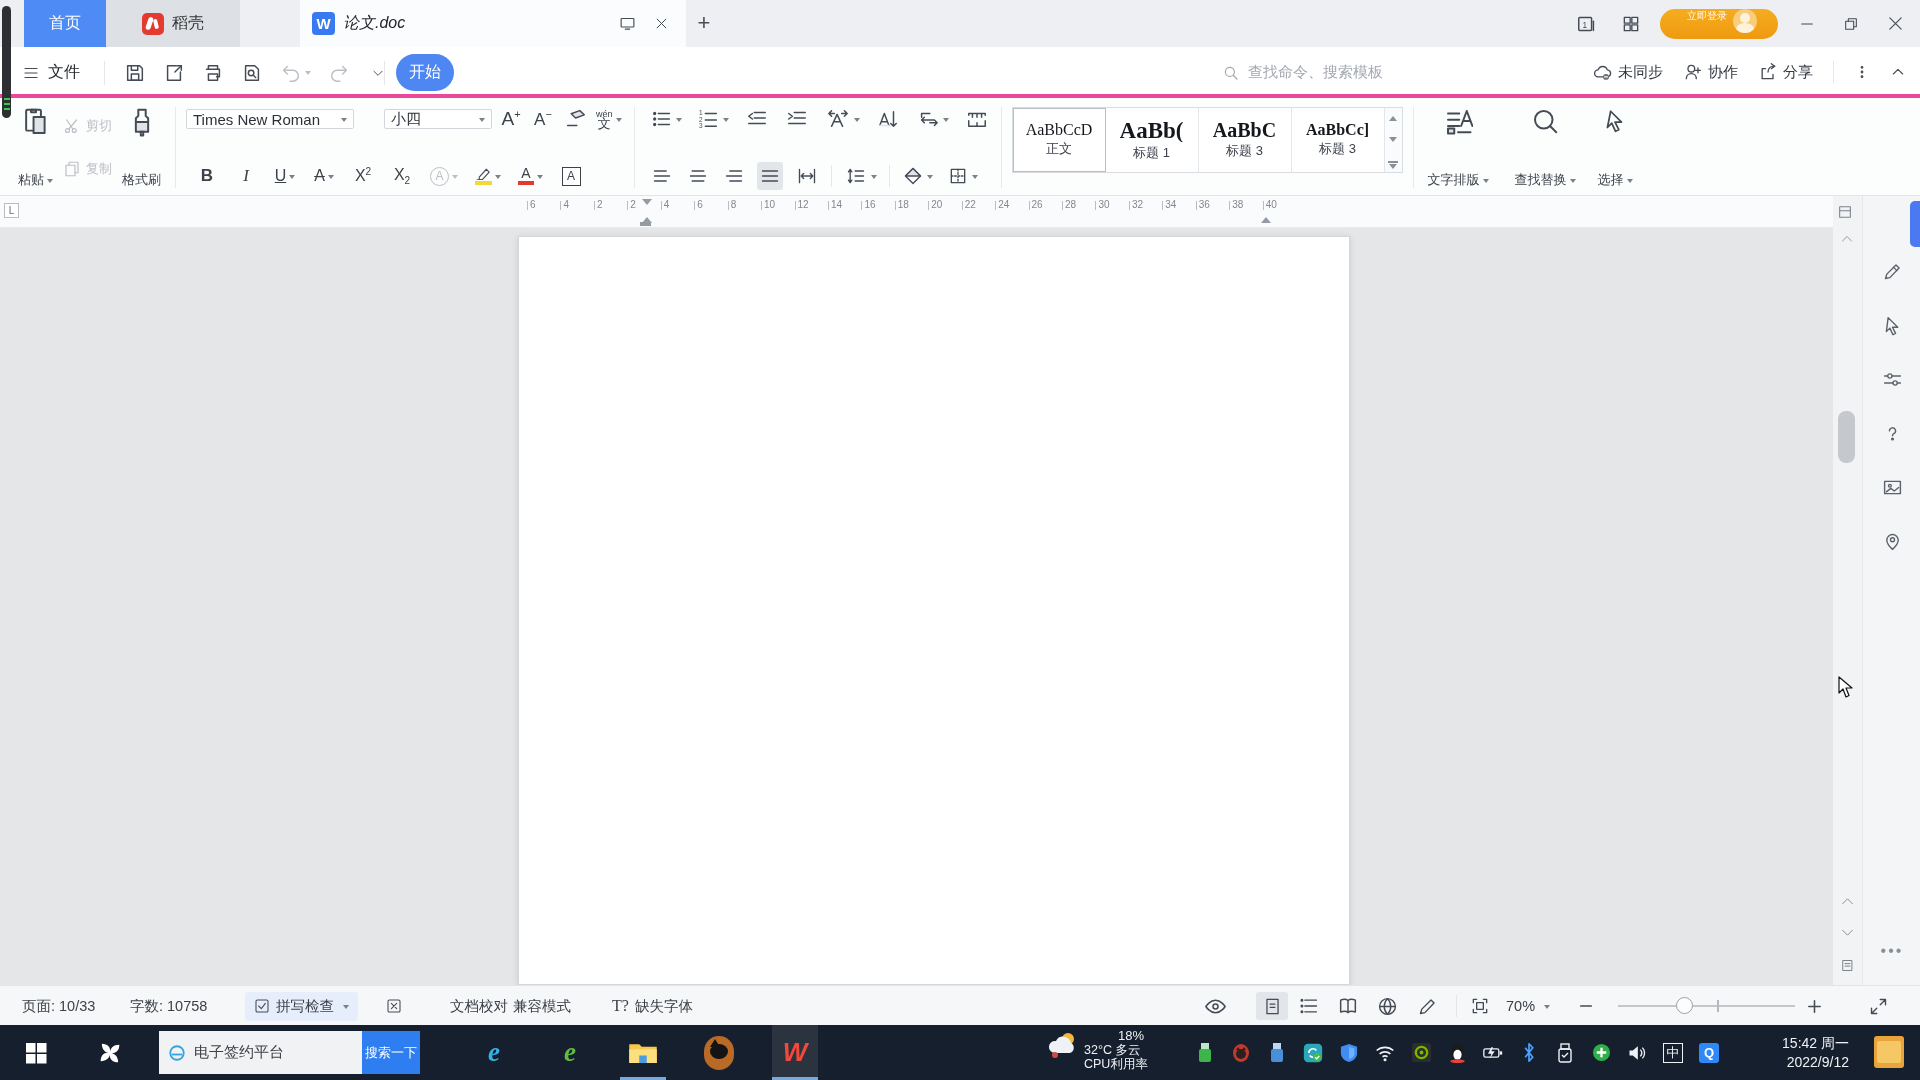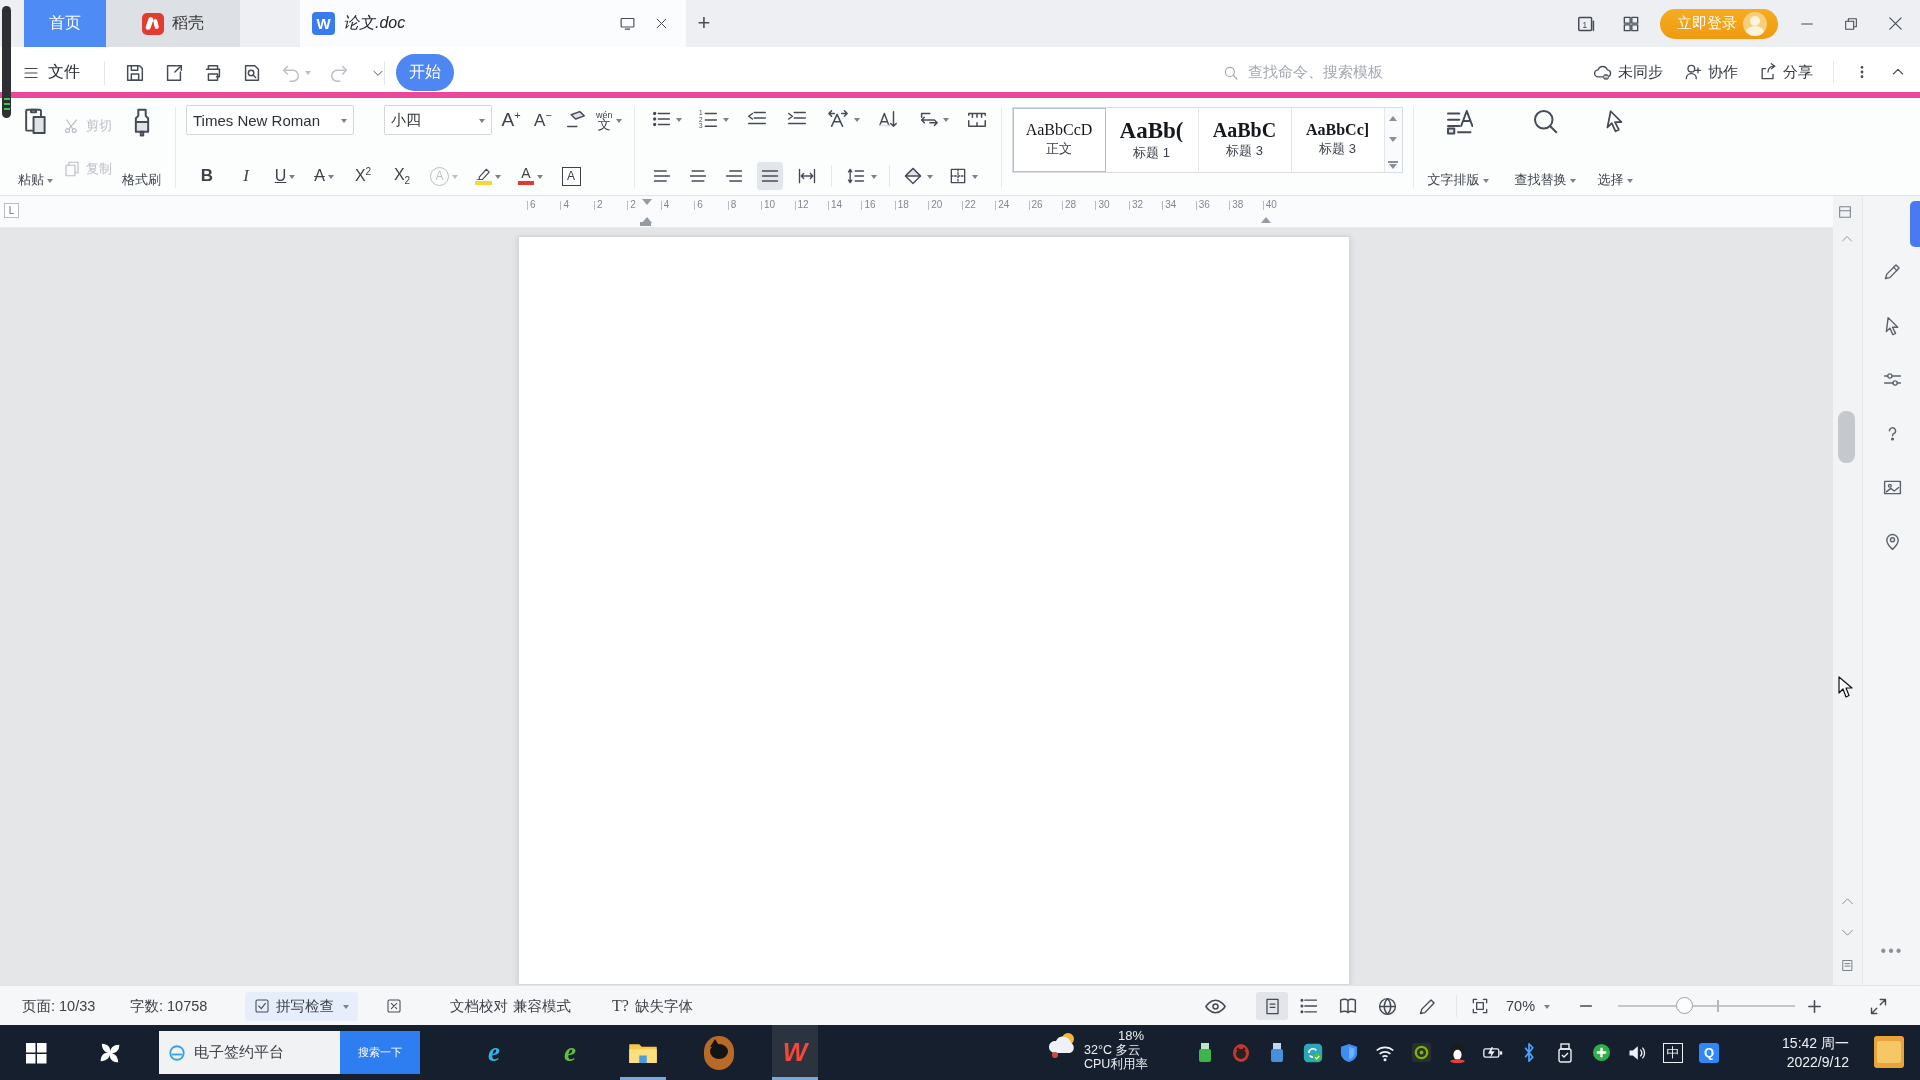--- a/index.html
+++ b/index.html
@@ -24,28 +24,28 @@
   .docer-ic{width:22px;height:22px;background:#e33b30;border-radius:5px;position:relative;}
   .docer-ic:before{content:"";position:absolute;left:5px;top:4px;width:5px;height:13px;background:#fff;border-radius:3px;transform:rotate(18deg);}
   .docer-ic:after{content:"";position:absolute;left:12px;top:6px;width:4px;height:10px;background:#fff;border-radius:3px;transform:rotate(-14deg);}
   .tab-doc{left:300px;top:0;width:386px;background:#fbfcfd;color:#23272e;justify-content:flex-start;padding:0 12px;gap:8px;}
   .wdoc-ic{width:23px;height:23px;background:#3a7af0;border-radius:4px;color:#fff;font-size:15px;font-weight:bold;display:flex;align-items:center;justify-content:center;}
   .tab-doc .title{flex:0 0 auto;font-style:italic;}
   .tab-doc .spacer{flex:1;}
   .wctl{width:26px;height:26px;display:flex;align-items:center;justify-content:center;color:#6a7077;}
   .plusbtn{left:690px;top:9px;width:28px;height:28px;display:flex;align-items:center;justify-content:center;color:#4a4f57;font-size:22px;}
   .tb-right{right:0;top:0;height:47px;display:flex;align-items:center;gap:14px;padding-right:10px;}
-  .login{width:118px;height:30px;border-radius:15px;background:linear-gradient(#f6ac20,#ef9a10);color:#fff;font-size:15px;display:flex;align-items:center;justify-content:center;gap:6px;padding-left:6px;}
+  .login{width:118px;height:30px;border-radius:15px;background:linear-gradient(#f6ac20,#ef9a10);color:#fff;font-size:10px;display:flex;justify-content:center;gap:6px;padding-left:6px;}
   .avatar{width:24px;height:24px;border-radius:50%;background:#f8cd7c;position:relative;overflow:hidden;}
   .avatar:before{content:"";position:absolute;left:7px;top:4px;width:10px;height:10px;border-radius:50%;background:#fdf3dd;}
   .avatar:after{content:"";position:absolute;left:3px;top:14px;width:18px;height:12px;border-radius:50%;background:#fdf3dd;}
   .winbtn{width:30px;height:30px;display:flex;align-items:center;justify-content:center;}
 
   
-  .menubar{left:0;top:47px;width:1920px;height:51px;background:#ffffff;border-bottom:6px solid #ec4899;text-align:center;}
+  .menubar{left:0;top:47px;width:1920px;height:51px;background:#ffffff;border-bottom:4px solid #ec4899;text-align:center;}
   .mb-file{left:22px;top:0;height:51px;display:flex;align-items:center;gap:8px;color:#24292f;font-size:16px;}
   .vdiv{width:1px;background:#e4e6e9;}
   .qa{display:flex;align-items:center;gap:13px;}
   .mb-pill{left:396px;top:7px;width:58px;height:37px;border-radius:19px;background:#4e86f2;color:#fff;font-size:16px;display:flex;align-items:center;justify-content:center;}
   .mb-items{left:470px;top:0;height:51px;display:flex;align-items:center;gap:35px;font-size:16px;color:#24292f;}
   .mb-trunc{display:flex;align-items:center;}
   .mb-trunc .t{width:19px;overflow:hidden;white-space:nowrap;display:inline-block;}
   .mb-more{width:16px;height:22px;background:#e9ebee;color:#5a6068;display:flex;align-items:center;justify-content:center;font-size:13px;border-radius:2px;}
   .mb-search{left:1222px;top:0;height:51px;display:flex;align-items:center;gap:8px;color:#a3a9b1;font-size:15px;}
   .mb-right{right:14px;top:0;height:50px;display:flex;align-items:center;gap:20px;font-size:15px;color:#353a42;}
@@ -53,21 +53,21 @@
 
   
   .ribbon{left:0;top:98px;width:1920px;height:98px;background:#fcfdfd;border-bottom:1px solid #e2e4e7;display:flex;align-items:stretch;padding:5px 0 3px 14px;}
   .rb-div{width:1px;background:#e7e9eb;margin:4px 10px;}
   .bigbtn{display:flex;flex-direction:column;align-items:center;justify-content:space-between;padding:3px 4px;}
   .bigbtn .lab{font-size:13px;color:#3c414a;display:flex;align-items:center;white-space:nowrap;}
   .cutcopy{display:flex;flex-direction:column;justify-content:space-around;padding:2px 6px;}
   .cc{display:flex;align-items:center;gap:5px;font-size:13px;}
   .rb2{display:flex;flex-direction:column;justify-content:space-between;padding:2px 0;}
   .row{display:flex;align-items:center;}
-  .selbox{height:30px;border:1px solid #d3d6db;background:#fff;border-radius:2px;display:flex;align-items:center;padding:0 6px;font-size:15px;color:#2c3138;}
+  .selbox{height:20px;border:1px solid #d3d6db;background:#fff;border-radius:2px;display:flex;align-items:center;padding:0 6px;font-size:15px;color:#2c3138;}
   .selbox .tx{overflow:hidden;white-space:nowrap;flex:1;}
   .tool{height:28px;min-width:26px;display:flex;align-items:center;justify-content:center;color:#3c414a;padding:0 2px;}
   .tool.on{background:#e2e5ea;border-radius:3px;}
   .glyph{font-size:16px;color:#3c414a;}
   .stylebox{width:93px;height:64px;background:#fff;border-right:1px solid #e4e6e9;display:flex;flex-direction:column;align-items:center;justify-content:center;gap:2px;}
   .stylebox .pv{font-family:"Liberation Serif",serif;color:#14171c;line-height:1;white-space:nowrap;overflow:hidden;max-width:90px;}
   .stylebox .lb{font-size:13px;color:#3c414a;}
   .gallery{display:flex;border:1px solid #d9dce0;height:66px;margin-top:4px;background:#fff;}
   .g-arrows{width:17px;display:flex;flex-direction:column;align-items:center;justify-content:space-between;padding:4px 0;background:#fafbfc;}
   .tri-up{width:0;height:0;border:4px solid transparent;border-bottom:5px solid #8a9098;}
@@ -107,21 +107,21 @@
   .chip{background:#e7eefb;border-radius:3px;padding:5px 9px;display:flex;align-items:center;gap:6px;}
   .zoomtrack{left:1618px;top:19px;width:177px;height:2px;background:#c3c7cc;}
   .zoomnotch{left:1717px;top:14px;width:2px;height:12px;background:#b4b8be;}
   .zoomthumb{left:1676px;top:11px;width:17px;height:17px;border-radius:50%;background:#fdfdfd;border:1px solid #9aa0a7;}
 
   
   .taskbar{left:0;top:1025px;width:1920px;height:55px;background:#161f2d;}
   .tk-btn{position:absolute;top:0;height:55px;display:flex;align-items:center;justify-content:center;}
   .searchbox{left:159px;top:6px;width:261px;height:43px;background:#f1f2f3;display:flex;align-items:center;}
   .searchbox .txt{flex:1;font-size:15px;color:#3d4148;padding-left:8px;}
-  .searchbtn{width:80px;height:43px;background:#2e7ef2;color:#fff;font-size:11px;display:flex;align-items:center;justify-content:center;}
+  .searchbtn{width:58px;height:43px;background:#2e7ef2;color:#fff;font-size:13px;display:flex;align-items:center;justify-content:center;}
   .appcell{position:absolute;top:0;width:46px;height:55px;display:flex;align-items:center;justify-content:center;}
   .appcell.active{box-shadow:inset 0 -3px 0 #76a9e0;}
   .appcell.focused{background:rgba(255,255,255,.09);}
   .ie-e{font-size:27px;font-weight:bold;color:#35b2e5;font-family:"Liberation Serif",serif;font-style:italic;}
   .gr-e{font-size:27px;font-weight:bold;color:#62bd3e;font-family:"Liberation Serif",serif;font-style:italic;}
   .wps-w{font-size:26px;font-weight:bold;color:#f4483a;font-style:italic;}
   .catapp{width:30px;height:34px;background:#b96a26;border-radius:50%/45%;position:relative;}
   .catapp:before{content:"";position:absolute;left:6px;top:8px;width:18px;height:15px;border-radius:50%;background:#141414;}
   .catapp:after{content:"";position:absolute;left:6px;top:3px;width:0;height:0;border-left:5px solid transparent;border-right:5px solid transparent;border-bottom:8px solid #141414;}
   .weather{left:1046px;top:4px;display:flex;gap:4px;color:#eef1f5;}

